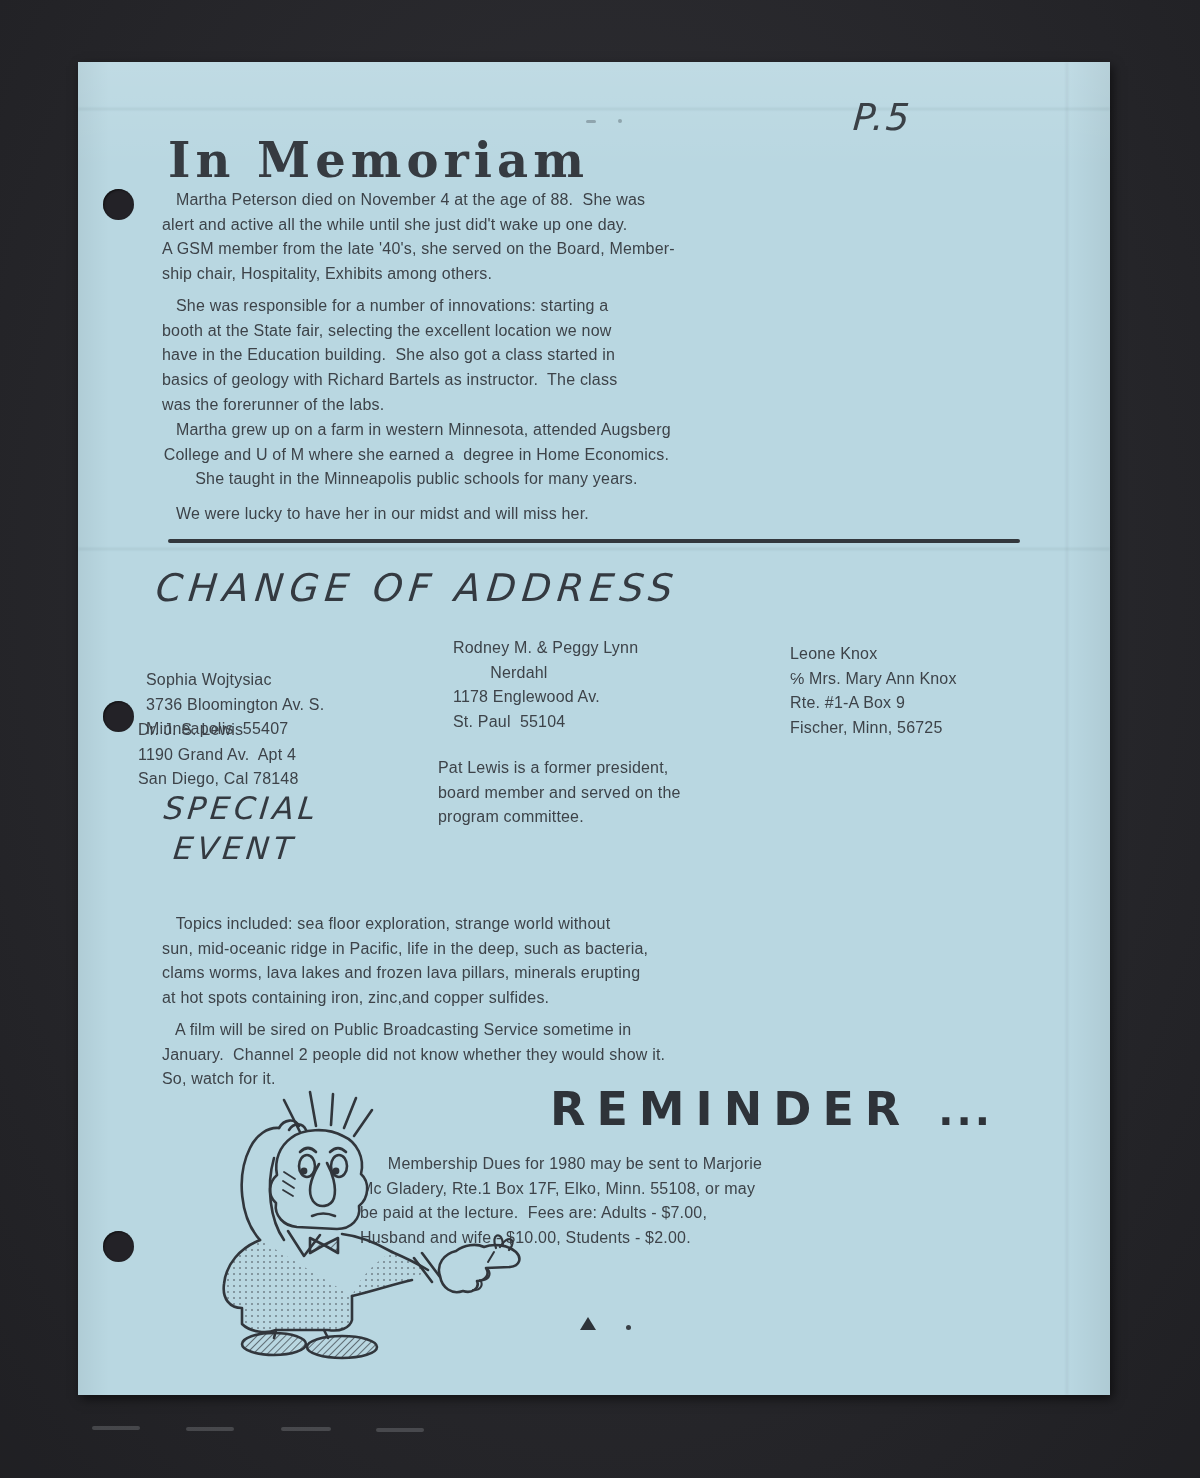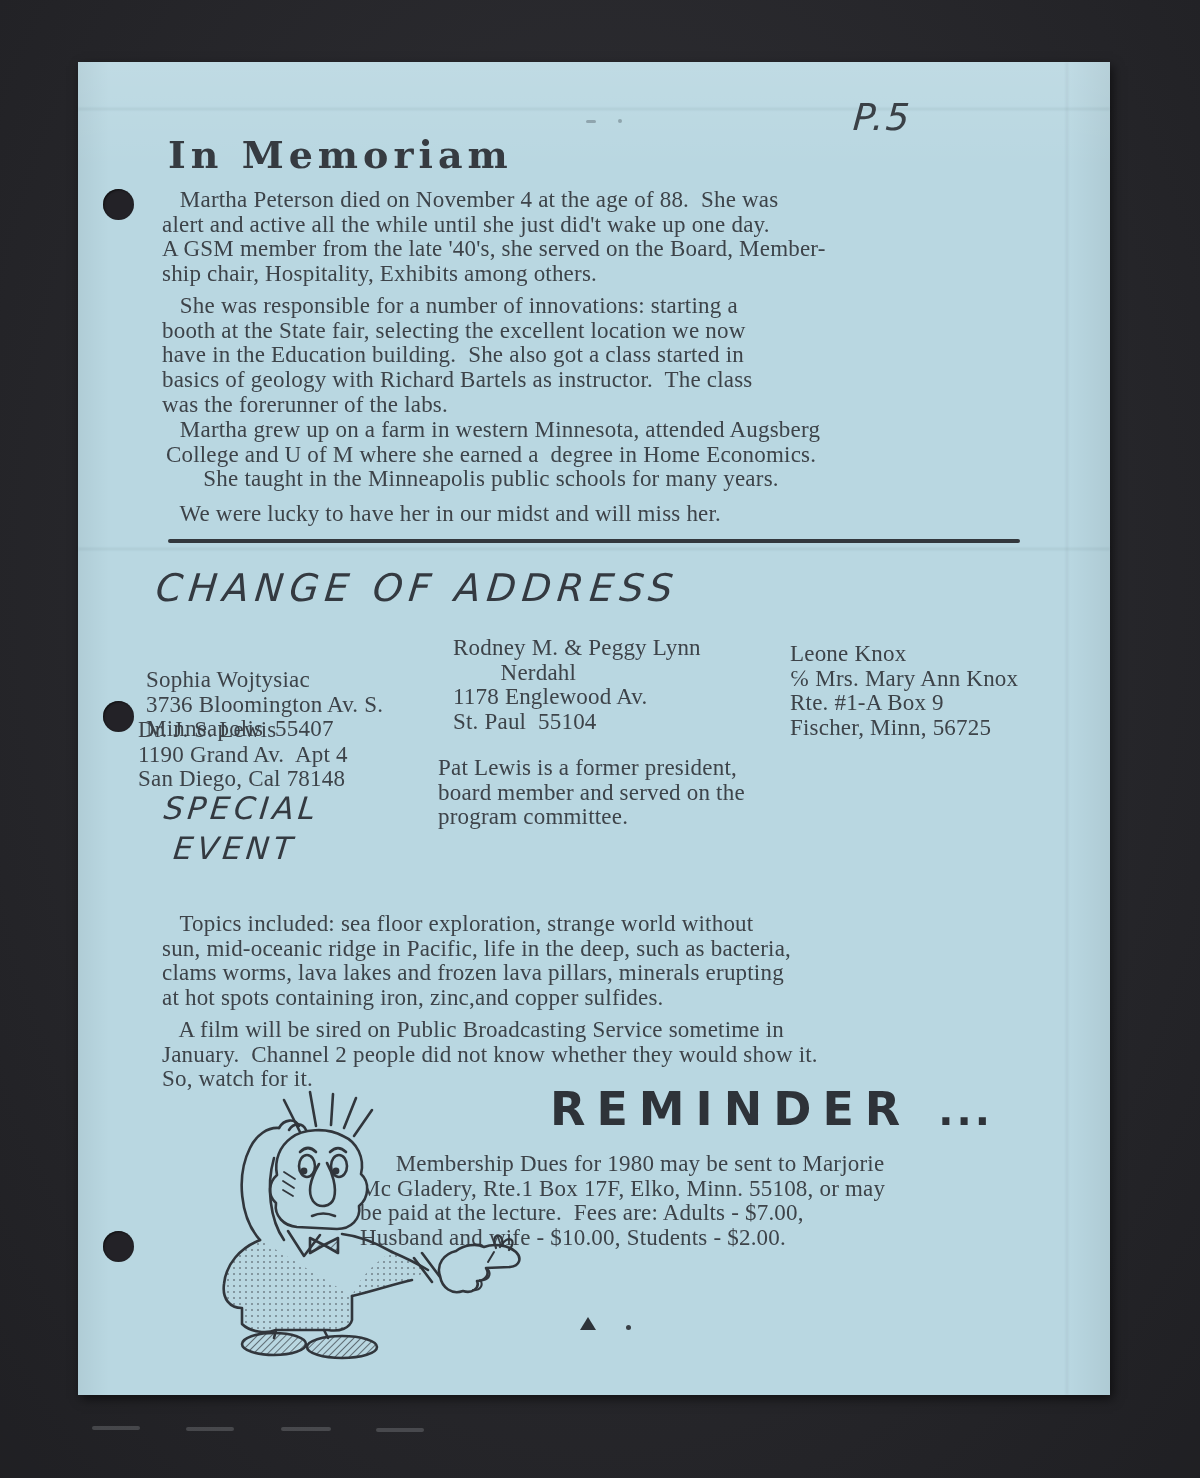--- a/index.html
+++ b/index.html
@@ -46,40 +46,40 @@
   .punch-hole {
     position: absolute;
     width: 31px; height: 31px;
     border-radius: 50%;
     background: #232227;
     box-shadow: inset 1px 1px 2px rgba(0,0,0,0.6);
   }
   .tw {
     position: absolute;
     white-space: pre;
-    font-family: Liberation Serif, serif;
-    font-size: 23px;
+    font-family: Liberation Sans, sans-serif;
+    font-size: 16px;
     line-height: 24.7px;
     color: #3d4349;
     letter-spacing: 0.2px;
   }
   .page-num {
     position: absolute;
     font-family: "DejaVu Sans", sans-serif;
     font-style: italic;
     font-size: 37px;
     color: #3a4046;
     letter-spacing: 2px;
     transform: skewX(-4deg);
   }
   .title-memoriam {
     position: absolute;
     font-family: "DejaVu Serif", serif;
     font-weight: bold;
-    font-size: 38px;
+    font-size: 48px;
     letter-spacing: 5px;
     color: #363b41;
   }
   .title-hand {
     position: absolute;
     font-family: "DejaVu Sans", sans-serif;
     font-style: italic;
     color: #343a41;
     white-space: pre;
   }

